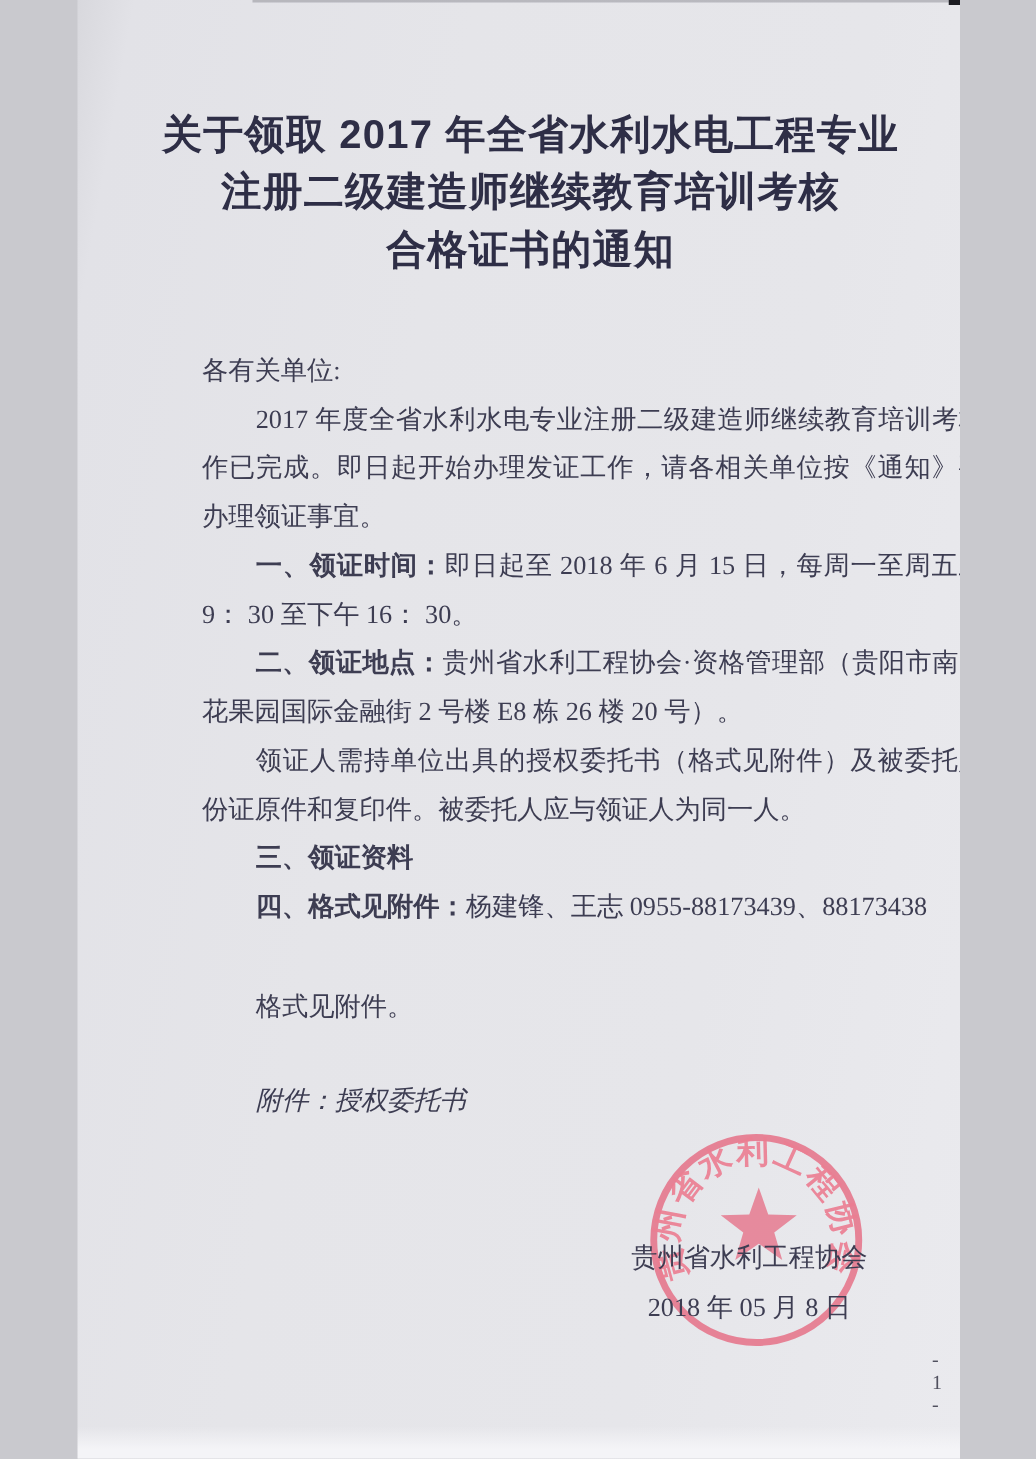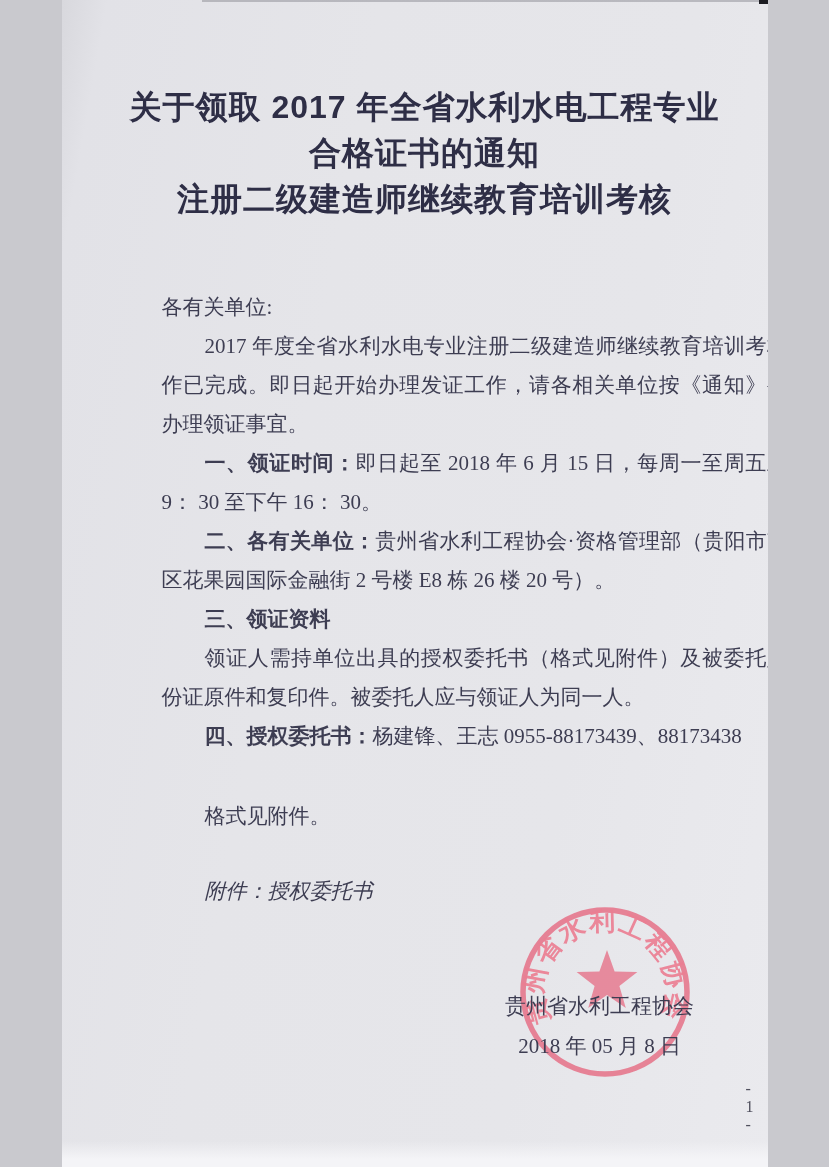--- a/index.html
+++ b/index.html
@@ -27,21 +27,21 @@
     position:absolute;top:84px;left:0;right:0;
     padding-left:20px;
     text-align:center;
     font-family:"Liberation Sans","DejaVu Sans",sans-serif;
     font-weight:700;
     font-size:32px;line-height:46px;
     letter-spacing:1px;
     color:#2e2e46;
   }
   .body-block{
-    position:absolute;top:288px;left:100px;width:648px;
+    position:absolute;top:277px;left:100px;width:648px;
     font-size:21px;line-height:39px;
     color:#3d3d52;
     z-index:2;
   }
   .para{margin:0;text-indent:43px;text-align:justify;}
   .para.salutation{text-indent:0;}
   .para.closing{margin-top:41px;}
   .para.attachment{margin-top:36px;font-style:italic;}
   .para .lead{
     font-family:Liberation Serif, serif;
@@ -69,32 +69,32 @@
     z-index:2;
   }
 </style>
 </head>
 <body>
 
 <div class="page">
 
   <div class="title">
     <div>关于领取 2017 年全省水利水电工程专业</div>
+    <div>注册二级建造师继续教育培训考核</div>
     <div>合格证书的通知</div>
-    <div>注册二级建造师继续教育培训考核</div>
   </div>
 
   <div class="body-block" id="body-paragraphs">
       <p class="para salutation"><span>各有关单位:</span></p>
       <p class="para normal"><span>2017 年度全省水利水电专业注册二级建造师继续教育培训考核工作已完成。即日起开始办理发证工作，请各相关单位按《通知》要求办理领证事宜。</span></p>
       <p class="para normal"><b class="lead">一、领证时间：</b><span>即日起至 2018 年 6 月 15 日，每周一至周五上午 9： 30 至下午 16： 30。</span></p>
-      <p class="para normal"><b class="lead">二、各有关单位：</b><span>贵州省水利工程协会·资格管理部（贵阳市南明区花果园国际金融街 2 号楼 E8 栋 26 楼 20 号）。</span></p>
+      <p class="para normal"><b class="lead">二、领证地点：</b><span>贵州省水利工程协会·资格管理部（贵阳市南明区花果园国际金融街 2 号楼 E8 栋 26 楼 20 号）。</span></p>
+      <p class="para normal"><span>领证人需持单位出具的授权委托书（格式见附件）及被委托人身份证原件和复印件。被委托人应与领证人为同一人。</span></p>
       <p class="para normal"><b class="lead">三、领证资料</b></p>
-      <p class="para normal"><span>领证人需持单位出具的授权委托书（格式见附件）及被委托人身份证原件和复印件。被委托人应与领证人为同一人。</span></p>
-      <p class="para normal"><b class="lead">四、授权委托书：</b><span>杨建锋、王志 0955-88173439、88173438</span></p>
+      <p class="para normal"><b class="lead">四、格式见附件：</b><span>杨建锋、王志 0955-88173439、88173438</span></p>
       <p class="para closing"><span>格式见附件。</span></p>
       <p class="para attachment"><span>附件：授权委托书</span></p>
     </div>
 
   <svg class="seal" viewBox="0 0 176 176" aria-hidden="true">
     <circle cx="88" cy="88" r="82" fill="none" stroke-width="5.5" opacity="0.85" stroke="#e5647c"></circle>
     <polygon points="90,46 97.6,67.5 120.4,68.1 102.4,82 108.8,103.9 90,91 71.2,103.9 77.6,82 59.6,68.1 82.4,67.5" opacity="0.78" fill="#e5647c"></polygon>
     <path id="seal-arc" d="M 34.3 119 A 62 62 0 1 1 141.7 119" fill="none"></path>
     <text opacity="0.92" fill="#ec7389">
       <textPath href="#seal-arc" startOffset="2" lengthAdjust="spacingAndGlyphs" textLength="252">贵州省水利工程协会</textPath>

